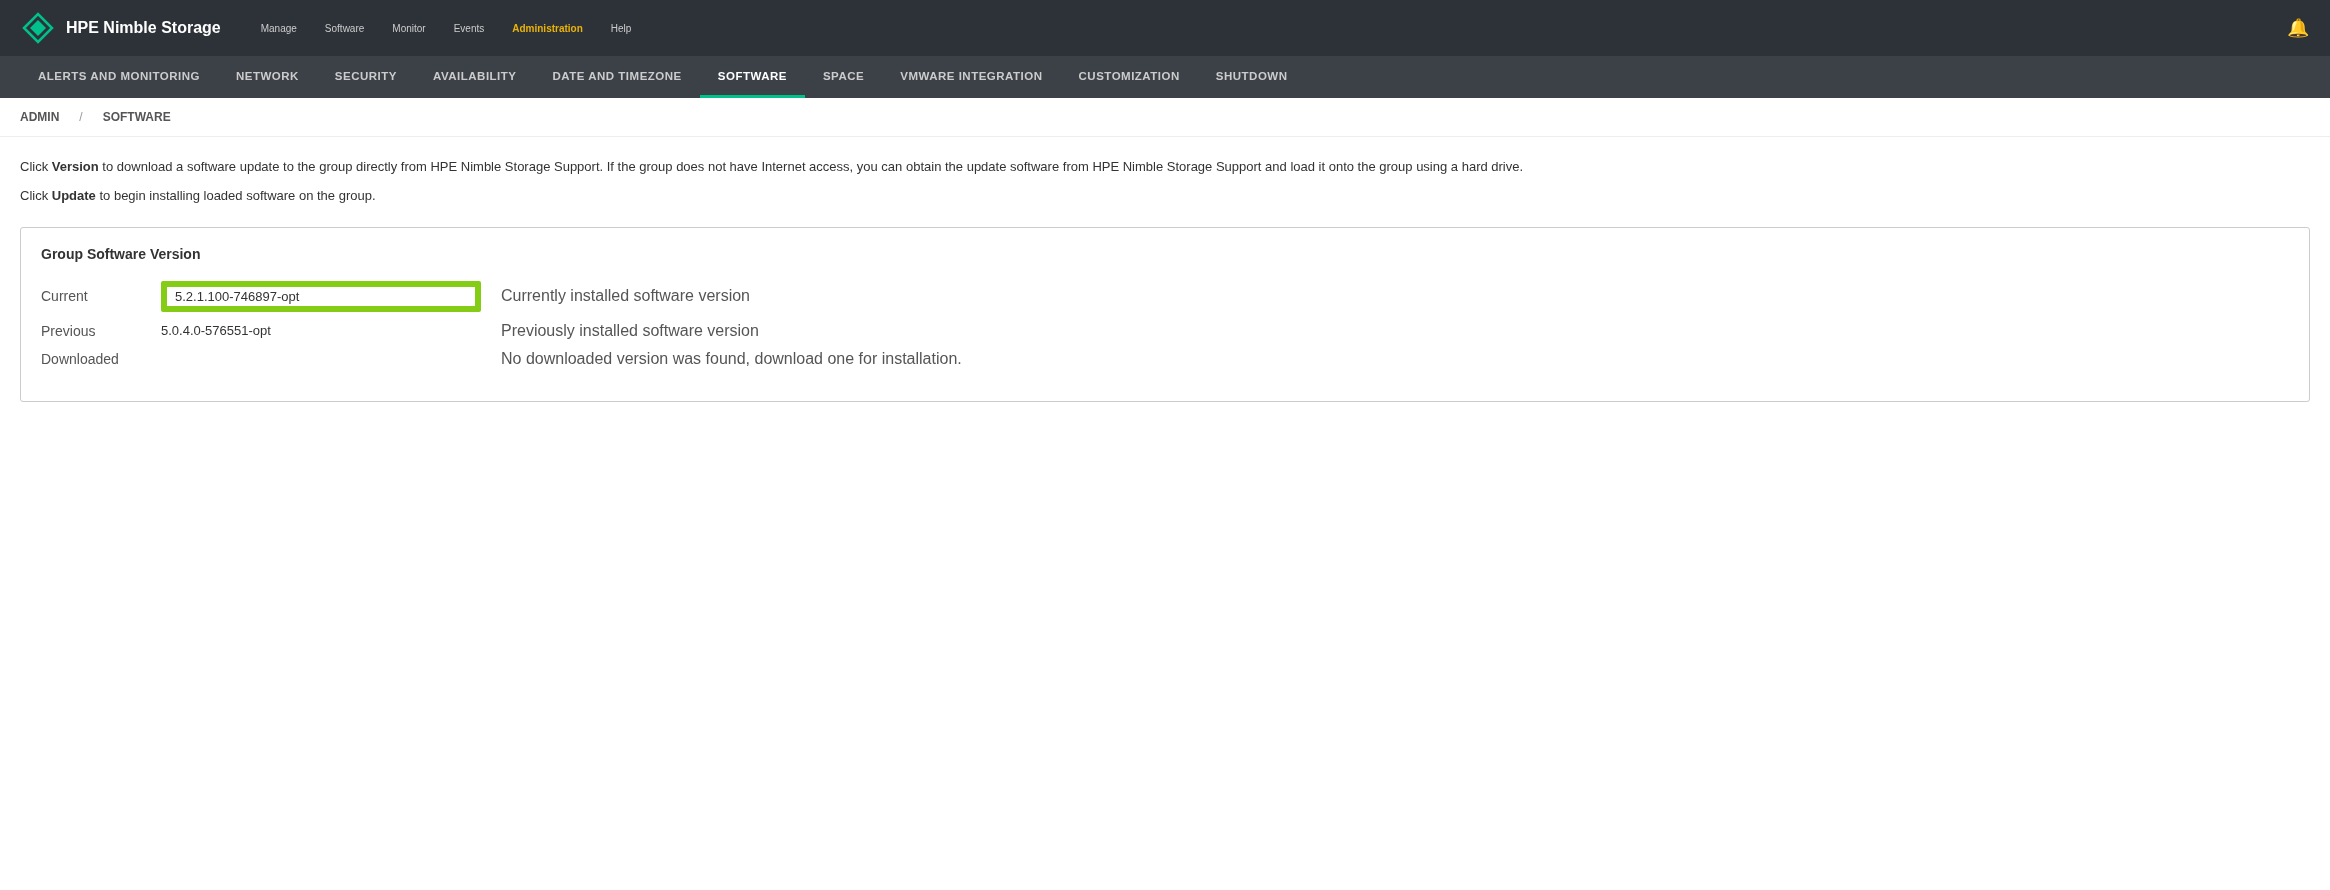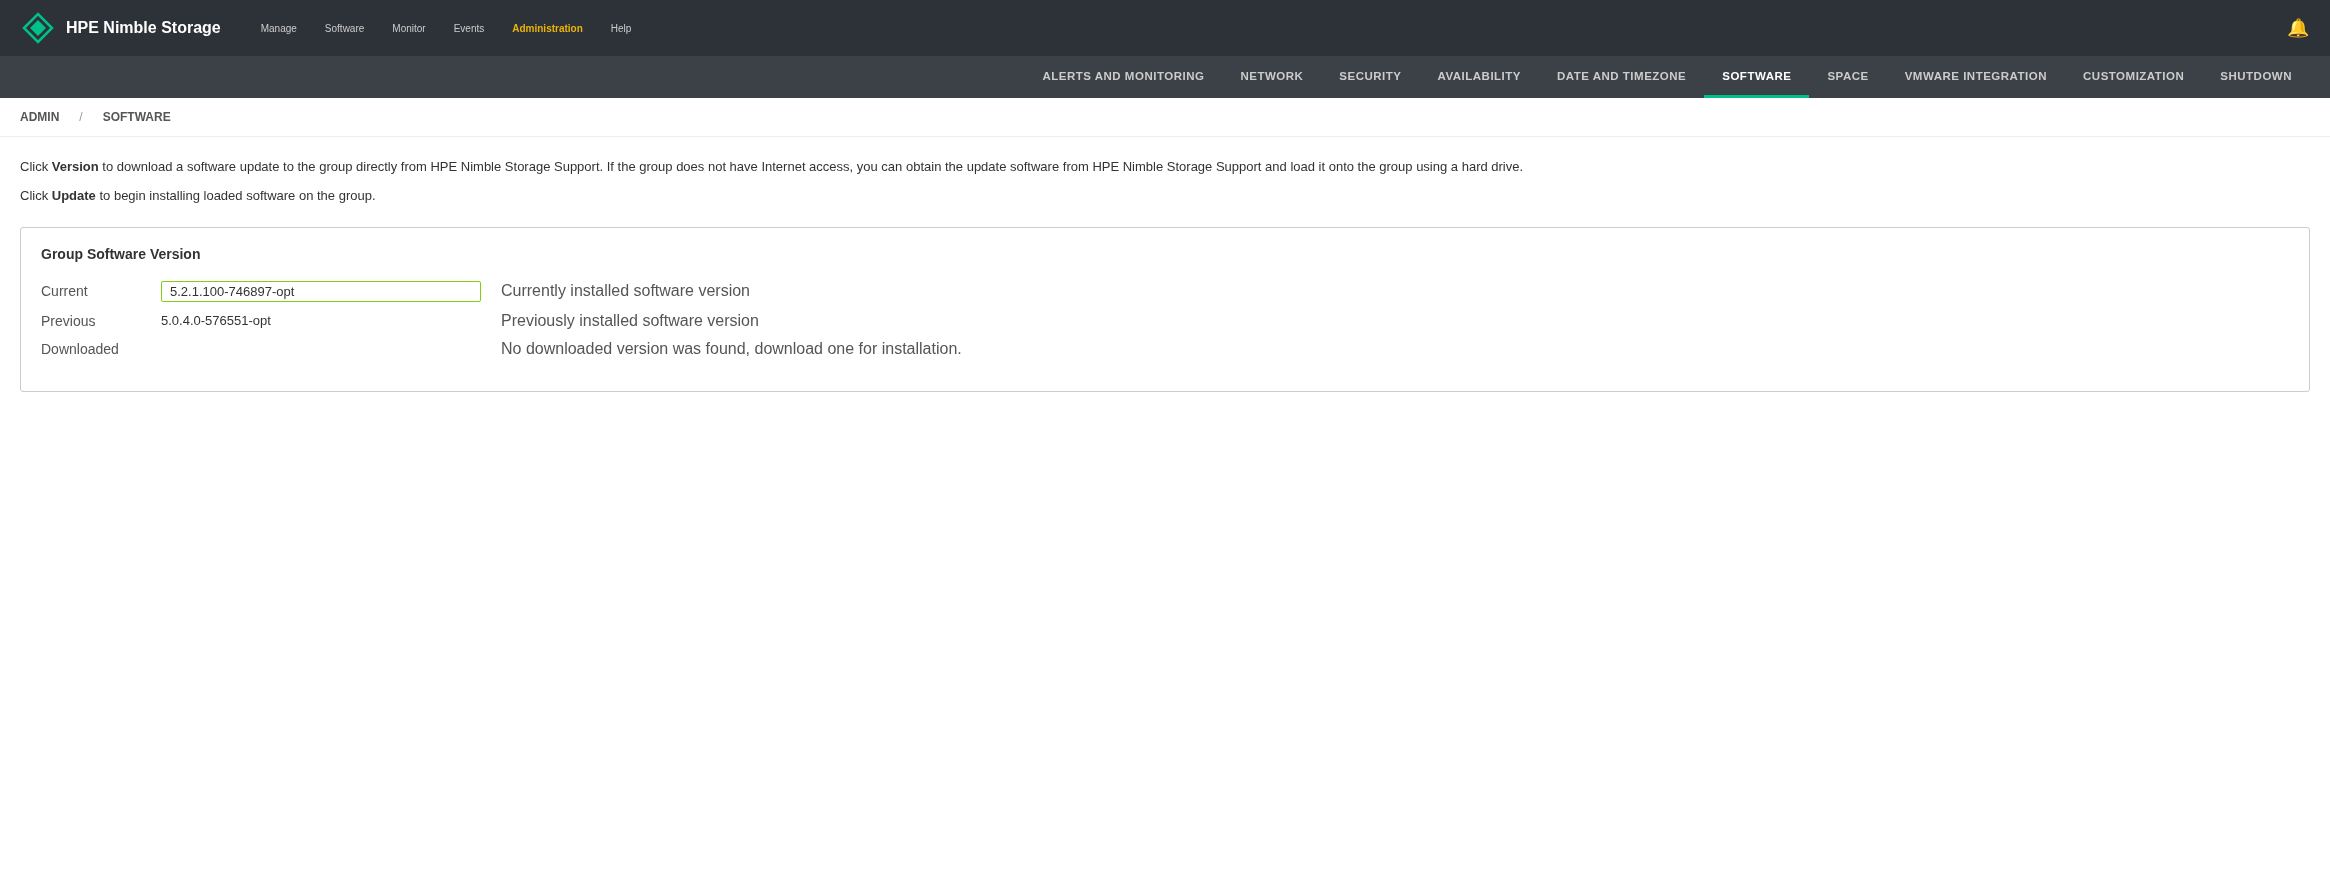--- a/index.html
+++ b/index.html
@@ -58,21 +58,20 @@
     }
 
     
     .sub-nav {
       background: #3c4148;
       display: flex;
       align-items: center;
       padding: 0 20px;
       height: 42px;
       gap: 0;
-      justify-content: flex-end;
     }
     .sub-nav-item {
       color: #ccc;
       font-size: 11.5px;
       font-weight: 600;
       letter-spacing: 0.5px;
       padding: 0 18px;
       height: 42px;
       display: flex;
       align-items: center;
@@ -149,21 +148,21 @@
       width: 120px;
       color: #555;
       font-size: 14px;
     }
     .version-value {
       width: 320px;
       font-size: 13px;
       color: #333;
     }
     .version-value.highlighted {
-      border: 1px solid #84cc16;
+      border: 6px solid #84cc16;
       padding: 2px 8px;
       display: inline-block;
       border-radius: 2px;
     }
     .version-note {
       font-size: 16px;
       color: #555;
       margin-left: 20px;
     }
   </style>

